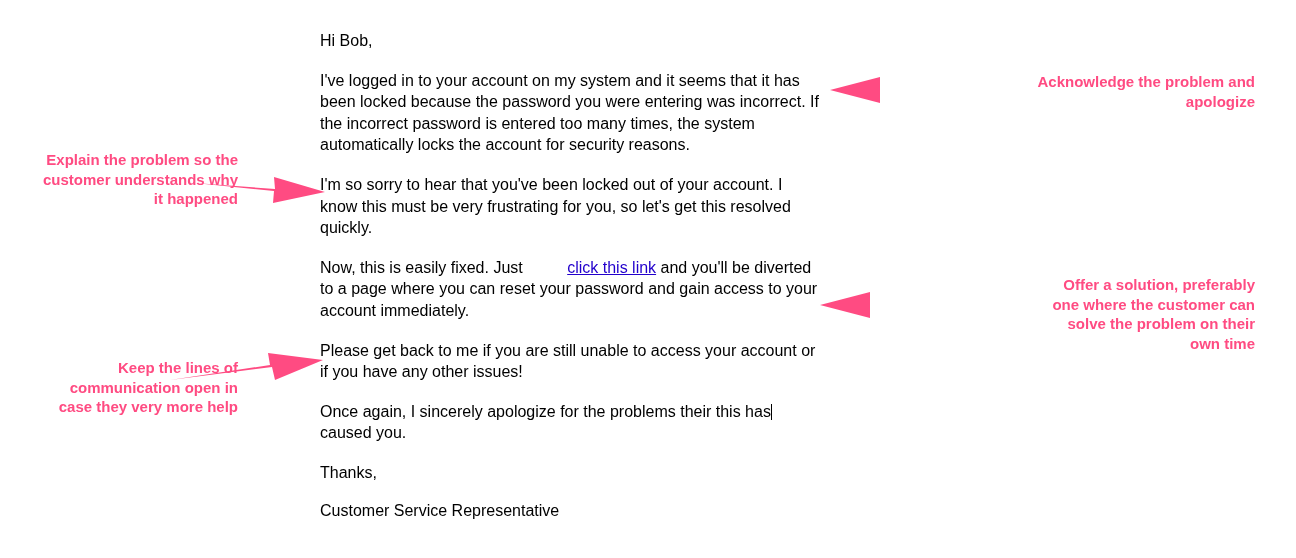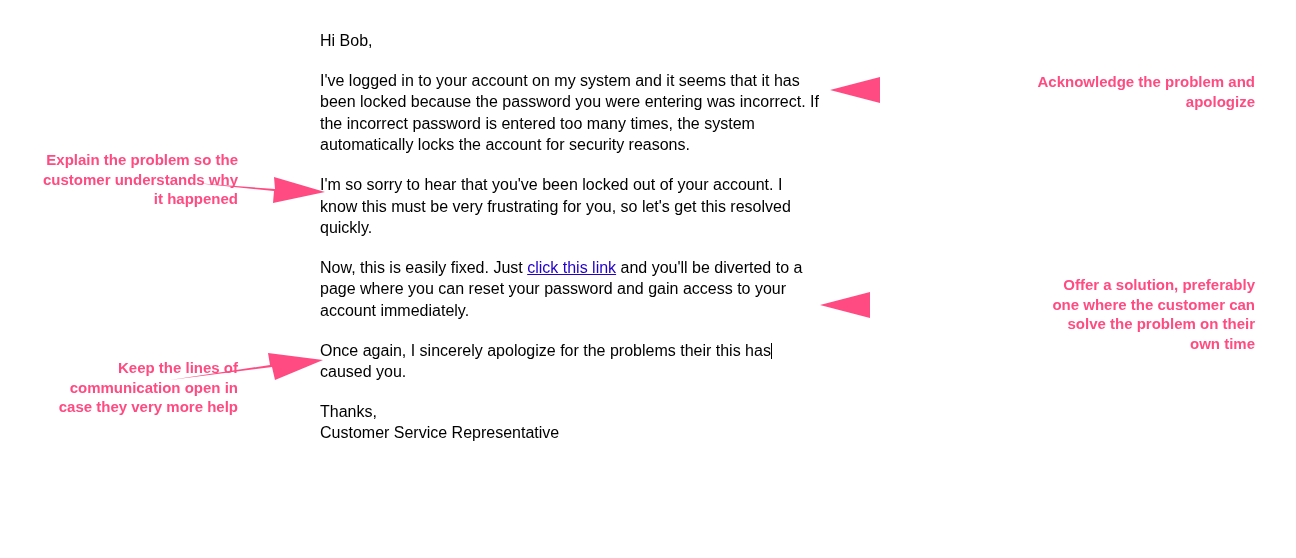--- a/index.html
+++ b/index.html
@@ -20,25 +20,26 @@
     font-size: 16px;
     line-height: 1.35;
     color: #000;
   }
   .email p {
     margin: 0 0 18px 0;
   }
   .email a {
     color: #2200cc;
     text-decoration: underline;
+    margin-left: 40px;
   }
   .signoff {
     margin: 0;
   }
-  .signoff span { display: block; }
+  .signoff span { display: block; margin-top: 16px; }
   .cursor {
     display: inline-block;
     width: 0;
     border-left: 1px solid #000;
     height: 1em;
     vertical-align: text-bottom;
   }
   .annotation {
     position: absolute;
     color: #ff4b82;
@@ -65,20 +66,21 @@
 </head>
 <body>
 
 <div class="email">
   <p>Hi Bob,</p>
   <p>I've logged in to your account on my system and it seems that it has been locked because the password you were entering was incorrect. If the incorrect password is entered too many times, the system automatically locks the account for security reasons.</p>
   <p>I'm so sorry to hear that you've been locked out of your account. I know this must be very frustrating for you, so let's get this resolved quickly.</p>
   <p>
     <span>Now, this is easily fixed. Just </span><a href="#">click this link</a><span> and you'll be diverted to a page where you can reset your password and gain access to your account immediately.</span>
   </p>
+  <p>Please get back to me if you are still unable to access your account or if you have any other issues!</p>
   <p>
     <span>Once again, I sincerely apologize for the problems their this has</span><span class="cursor"></span><span>caused you.</span>
   </p>
   <p class="signoff">
     <span>Thanks,</span>
     <span>Customer Service Representative</span>
   </p>
 </div>
 
 <div class="annotation ann-right" style="left:1035px; top:72px;">Acknowledge the problem and apologize</div>

